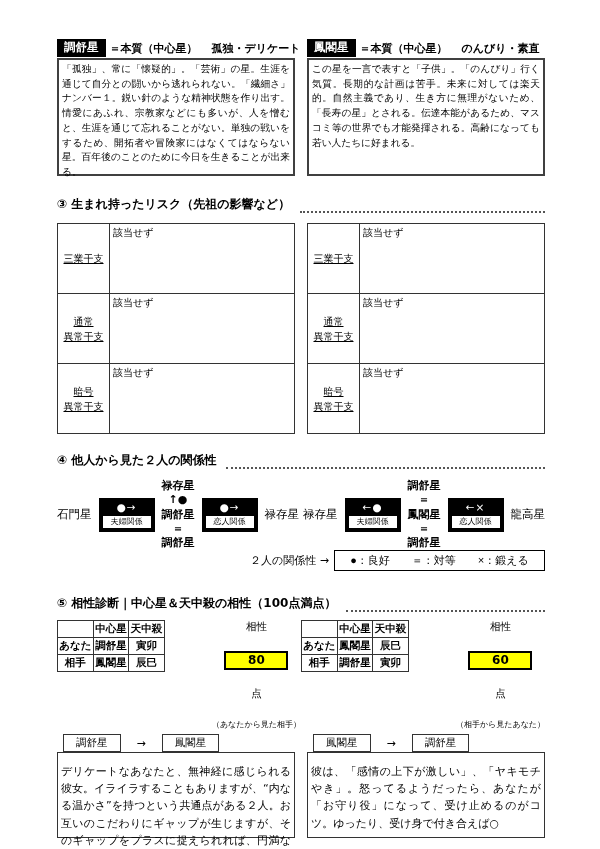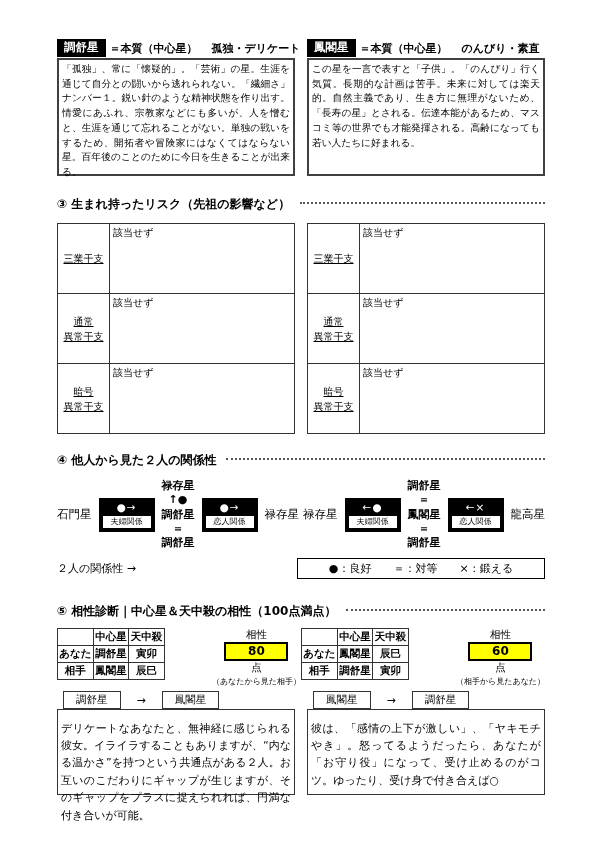--- a/index.html
+++ b/index.html
@@ -16,50 +16,50 @@
   .star-head { display: flex; align-items: center; height: 16px; margin-bottom: 2px; white-space: nowrap; }
   .star-badge { background: #000; color: #fff; font-weight: bold; font-size: 11.5px; padding: 1px 7px 2px; }
   .star-eq { font-weight: bold; font-size: 11px; margin-left: 4px; }
   .star-kw { font-weight: bold; font-size: 11px; margin-left: 14px; }
   .star-desc {
     border: 2px solid #404040; height: 118px; padding: 2px 3px;
     font-size: 9.7px; line-height: 1.52; text-align: justify;
   }
 
   
-  .sec-head { display: flex; align-items: flex-start; font-weight: bold; font-size: 12px; white-space: nowrap; }
+  .sec-head { display: flex; align-items: flex-end; font-weight: bold; font-size: 12px; white-space: nowrap; }
   .sec-head .dots { flex: 1; border-bottom: 2px dotted #555; height: 8px; margin-left: 10px; }
 
   
   table.risk { border-collapse: collapse; width: 238px; table-layout: fixed; }
   table.risk td { border: 1.5px solid #333; font-size: 10px; }
   table.risk td.rlabel { width: 52px; text-align: center; vertical-align: middle; white-space: pre-line; line-height: 1.5; text-decoration: underline; }
   table.risk td.rvalue { vertical-align: top; padding: 2px 3px; }
   table.risk tr { height: 70px; }
 
   
   .dgm-row { display: flex; justify-content: space-between; margin-top: 10px; }
   .dgm { display: flex; align-items: center; gap: 7px; }
   .dgm-star { font-size: 11.5px; font-weight: 400; text-align: right; }
   .relbox { background: #000; width: 56px; padding: 3px 3px 3px; text-align: center; }
   .rel-sym { color: #fff; font-size: 10.5px; letter-spacing: 1px; line-height: 1.2; display: block; }
   .rel-label { display: block; background: #fff; color: #000; border: 1px solid #000; font-size: 8px; margin-top: 2px; padding: 0; line-height: 1.4; }
   .dgm-center { display: flex; flex-direction: column; align-items: center; font-size: 11px; font-weight: 600; line-height: 1.3; }
 
   
-  .legend-row { display: flex; align-items: center; justify-content: space-between; margin-top: 8px; }
+  .legend-row { display: flex; align-items: center; justify-content: flex-end; }
   .legend-label { font-size: 11px; margin-right: 5px; }
-  .legend-box { border: 1.5px solid #000; width: 248px; text-align: center; font-size: 11px; padding: 2px 0; }
+  .legend-box { border: 1.5px solid #000; width: 211px; text-align: center; font-size: 11px; padding: 2px 0; font-family: Liberation Mono, monospace; }
 
   
   .score-row { display: flex; margin-top: 8px; }
   .score-half { width: 244px; display: flex; }
   table.scoret { border-collapse: collapse; table-layout: fixed; align-self: flex-start; font-weight: bold; }
   table.scoret td { border: 1.5px solid #333; width: 47px; height: 17px; text-align: center; font-size: 10.5px; }
-  .score-blk { display: flex; flex-direction: column; align-items: center; margin-left: 47px; }
+  .score-blk { display: flex; flex-direction: column; align-items: center; margin-left: 47px; gap: 17px; }
   .score-cap { font-size: 10.5px; }
   .score-box { background: #ffff00; border: 2px solid #000; width: 64px; text-align: center; font-weight: bold; font-size: 12px; line-height: 1.25; }
   .score-unit { font-size: 10.5px; }
   .score-note { font-size: 8px; margin-top: 1px; white-space: nowrap; }
 
   
   .compat-title { font-size: 11px; margin-top: 12px; }
   .compat-head { display: flex; align-items: center; margin-top: 4px; padding-left: 6px; }
   .cstar { border: 1.5px solid #333; font-size: 10.5px; padding: 0 12px; line-height: 1.45; }
   .carrow { font-size: 11px; margin: 0 16px; }

